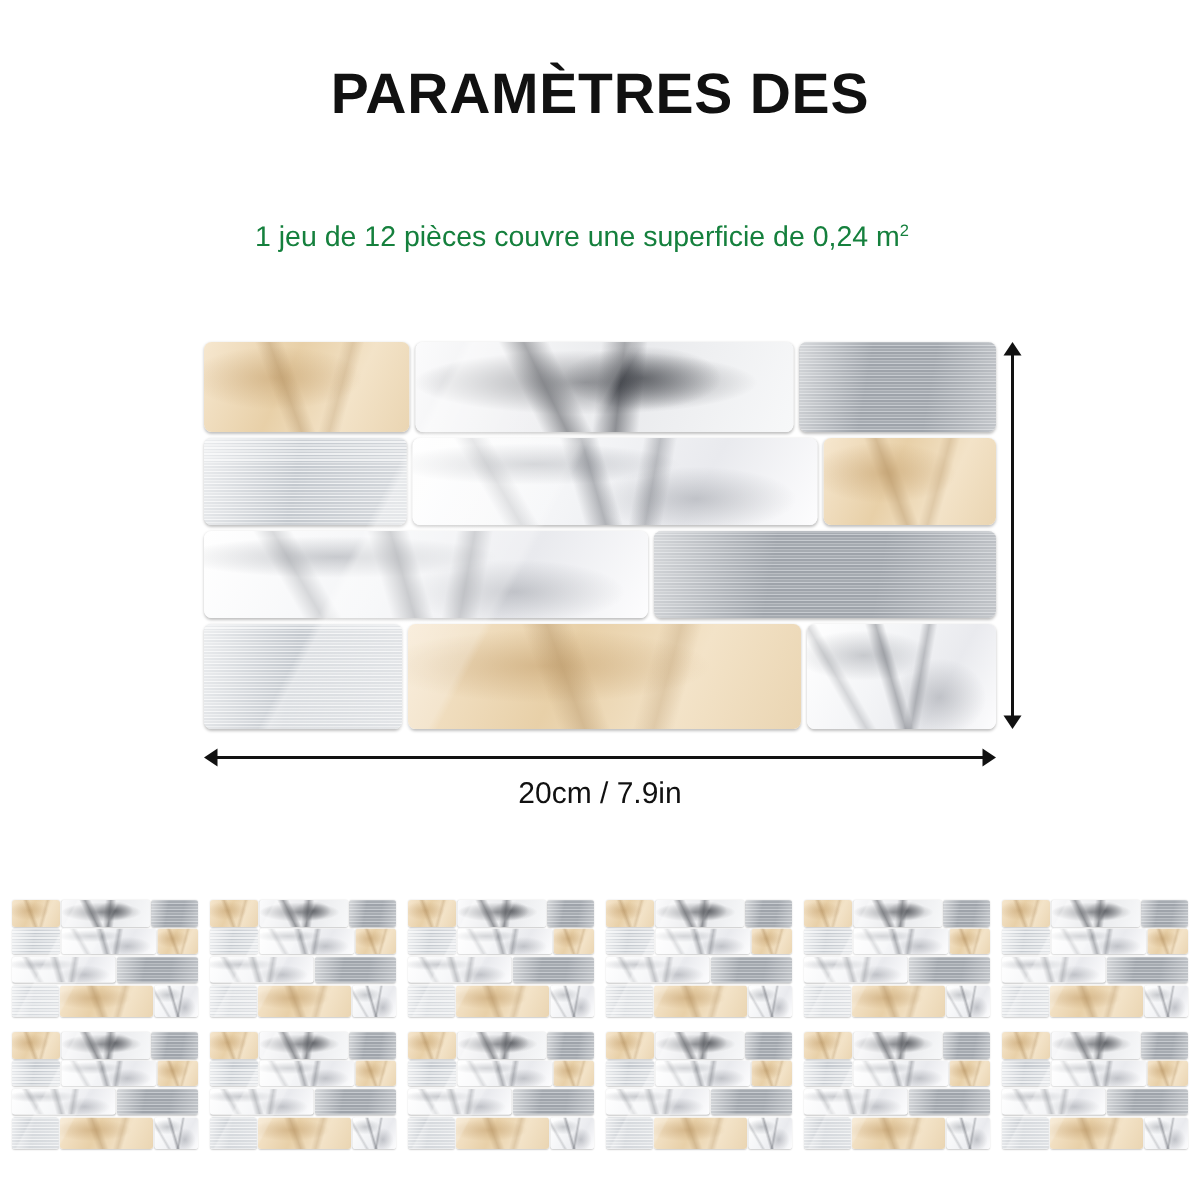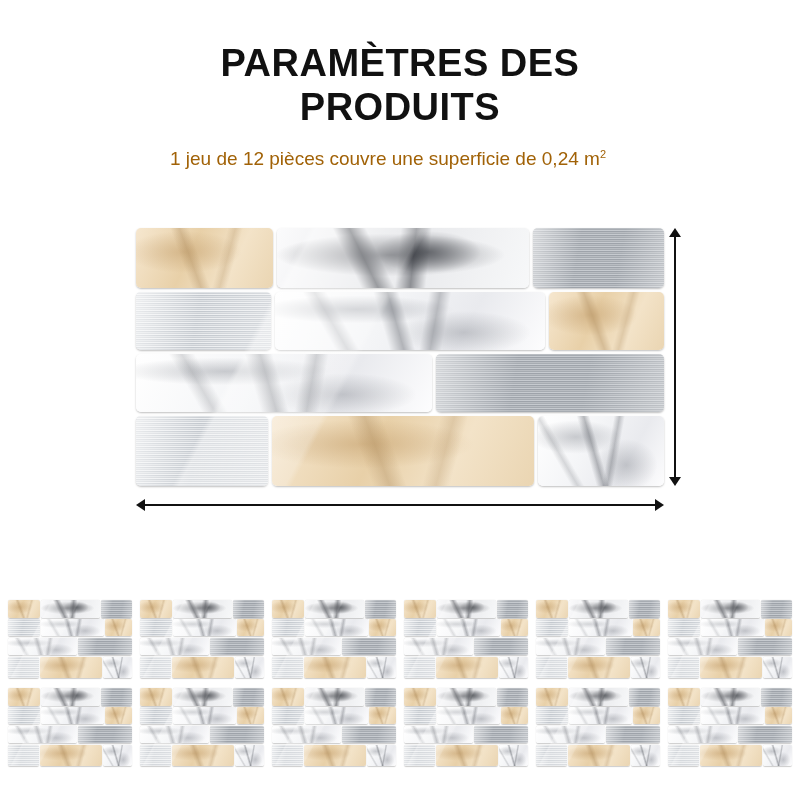--- a/index.html
+++ b/index.html
@@ -34,21 +34,21 @@
     letter-spacing: 0.5px;
     color: #111111;
   }
   .subtitle {
     position: absolute;
     top: 148px;
     left: 0;
     width: 776px;
     text-align: center;
     font-size: 19px;
-    color: #a16207;
+    color: #15803d;
     font-weight: 400;
   }
   .subtitle sup {
     font-size: 11px;
     vertical-align: super;
   }
 
   
   .hero {
     position: absolute;
@@ -255,21 +255,20 @@
         rgba(255,255,255,0.00) 100%);
   }
 </style>
 </head>
 <body>
 
 <div class="page">
 
   <div class="title">
     <span>PARAMÈTRES DES</span><br>
-    <span>PRODUITS</span>
   </div>
 
   <div class="subtitle">
     <span>1 jeu de 12 pièces couvre une superficie de 0,24 m</span><sup>2</sup>
   </div>
 
   <div class="hero">
     <div class="tile tex-beige" style="left:0px;top:0px;width:137px;height:60px;"></div>
     <div class="tile tex-marble-dark" style="left:141px;top:0px;width:252px;height:60px;"></div>
     <div class="tile tex-steel" style="left:397px;top:0px;width:131px;height:60px;"></div>
@@ -292,20 +291,21 @@
     <div class="head-top"></div>
     <div class="line"></div>
     <div class="head-bottom"></div>
   </div>
 
   <div class="dim-h">
     <div class="head-left"></div>
     <div class="line"></div>
     <div class="head-right"></div>
   </div>
+  <div class="dim-h-label">20cm / 7.9in</div>
 
   <div class="mini-grid">
 
     <div class="mini">
       <div class="tile tex-beige" style="left:0px;top:0px;width:32px;height:18px;"></div>
       <div class="tile tex-marble-dark" style="left:33px;top:0px;width:59px;height:18px;"></div>
       <div class="tile tex-steel" style="left:93px;top:0px;width:31px;height:18px;"></div>
       <div class="tile tex-steel-light" style="left:0px;top:19px;width:32px;height:17px;"></div>
       <div class="tile tex-marble" style="left:33px;top:19px;width:63px;height:17px;"></div>
       <div class="tile tex-beige" style="left:97px;top:19px;width:27px;height:17px;"></div>

